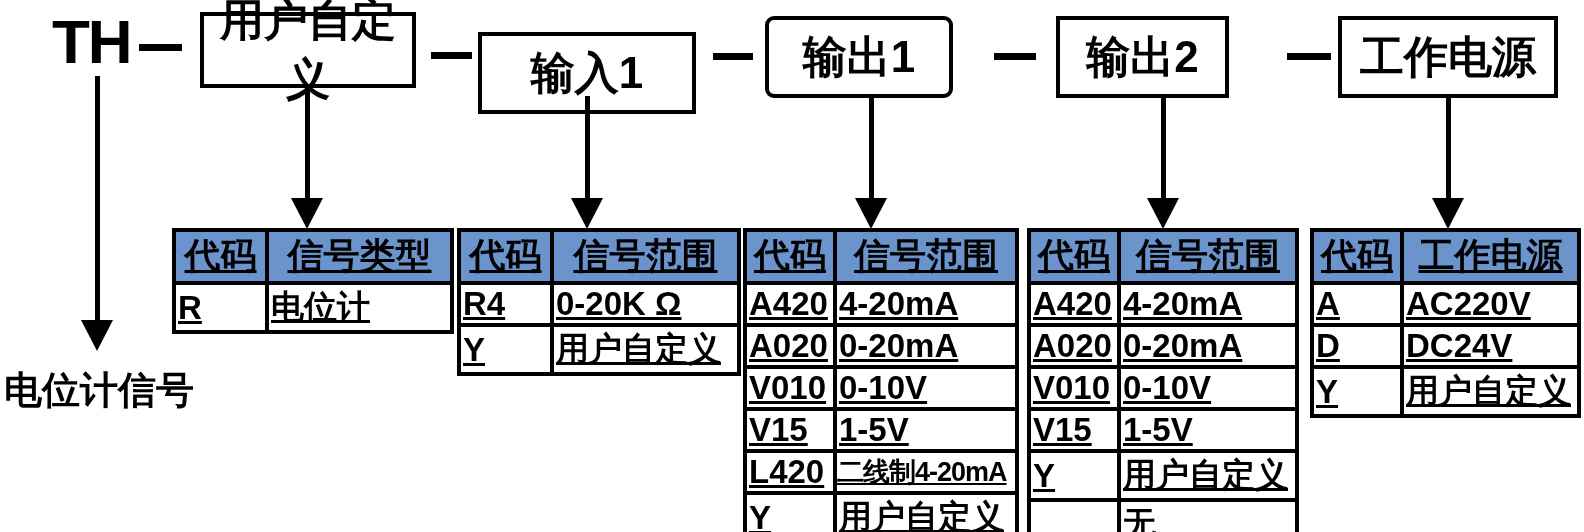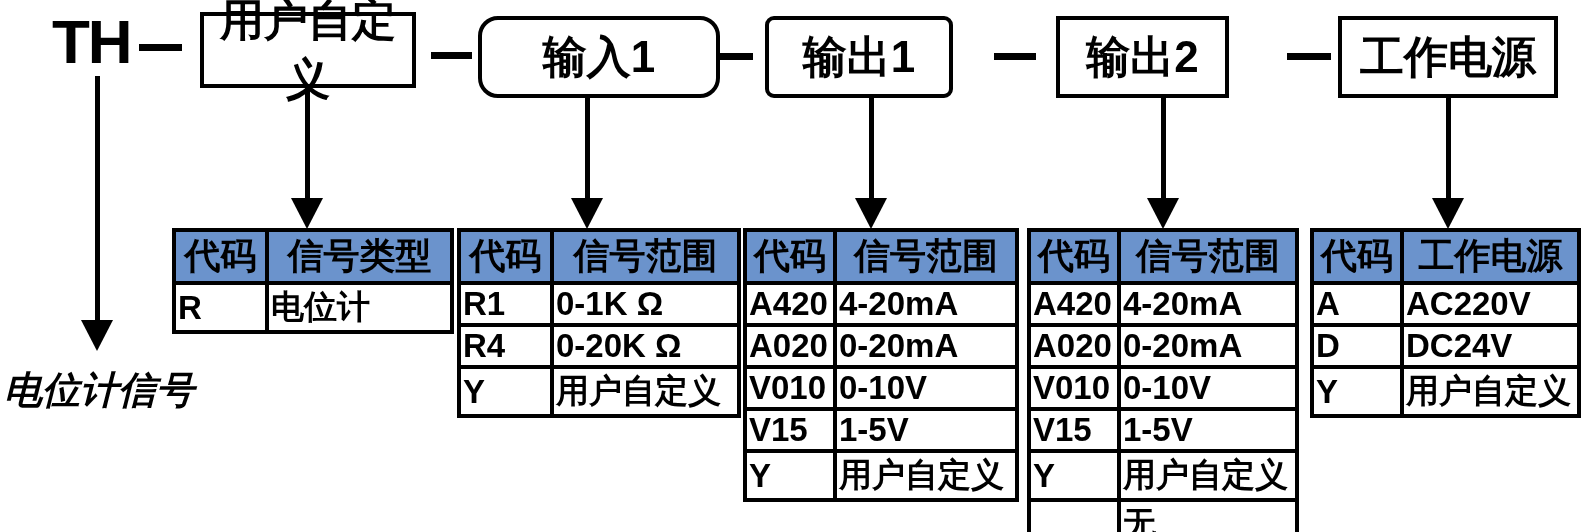--- a/index.html
+++ b/index.html
@@ -15,21 +15,21 @@
   .th-prefix {
     position:absolute; left:52px; top:6px; font-size:62px; font-weight:bold;
     letter-spacing:-2px;
   }
   .field-box {
     position:absolute; border:4px solid var(--line); background:#fff;
     display:flex; align-items:center; justify-content:center;
     font-size:44px; font-weight:bold; text-align:center;
   }
   #box0 { left:200px; top:12px; width:216px; height:76px; }
-  #box1 { left:478px; top:16px; width:242px; height:82px;border-radius:20px; }
+  #box1 { left:478px; top:32px; width:218px; height:82px; }
   #box2 { left:765px; top:16px; width:188px; height:82px;border-radius:9px; }
   #box3 { left:1056px; top:16px; width:173px; height:82px; }
   #box4 { left:1338px; top:16px; width:220px; height:82px; }
   .dash { position:absolute; height:7px; background:var(--line); }
   #dash0 { left:139px; top:44px; width:43px; }
   #dash1 { left:431px; top:52px; width:41px; }
   #dash2 { left:713px; top:53px; width:40px; }
   #dash3 { left:994px; top:53px; width:42px; }
   #dash4 { left:1287px; top:53px; width:44px; }
   .vline { position:absolute; width:5px; background:var(--line); }
@@ -41,29 +41,29 @@
   
   #ln0 { left:305px; top:86px;  height:114px; } #hd0 { left:291px; top:198px; }
   #ln1 { left:585px; top:96px;  height:104px; } #hd1 { left:571px; top:198px; }
   #ln2 { left:869px; top:96px;  height:104px; } #hd2 { left:855px; top:198px; }
   #ln3 { left:1161px; top:96px; height:104px; } #hd3 { left:1147px; top:198px; }
   #ln4 { left:1446px; top:96px; height:104px; } #hd4 { left:1432px; top:198px; }
   
   #lnTH { left:95px; top:76px; height:246px; } #hdTH { left:81px; top:320px; }
   .prefix-note {
     position:absolute; left:0px; top:366px; width:198px; text-align:center;
-    font-size:38px; font-weight:bold; line-height:48px;font-style:italic;
+    font-size:38px; font-weight:bold; line-height:48px;
   }
   table {
     position:absolute; border-collapse:collapse; table-layout:fixed;
     background:#fff;
   }
   th, td {
     border:4px solid var(--line); vertical-align:middle;
-    overflow:hidden; white-space:nowrap; padding:0 2px;
+    overflow:hidden; white-space:nowrap; padding:0 2px;text-decoration:underline;
   }
   th {
     background:var(--header-bg); font-size:36px; font-weight:bold; height:43px;
   }
   td { font-size:33px; font-weight:bold; height:37px; }
   td.tight { font-size:27px; letter-spacing:-1px; padding:0; }
   #t0 { left:172px;  top:228px; } #t0 .c0 { width:93px; }  #t0 .c1 { width:185px; }
   #t1 { left:457px;  top:228px; } #t1 .c0 { width:93px; }  #t1 .c1 { width:187px; }
   #t2 { left:743px;  top:228px; } #t2 .c0 { width:90px; }  #t2 .c1 { width:182px; }
   #t3 { left:1027px; top:228px; } #t3 .c0 { width:90px; }  #t3 .c1 { width:178px; }
@@ -121,24 +121,20 @@
     </table>
   <table id="t1">
       <thead>
         <tr>
           <th class="c0">代码</th>
           <th class="c1">信号范围</th>
         </tr>
       </thead>
       <tbody>
         <tr>
-          <td class="c0">R1</td>
-          <td class="c1">0-1K Ω</td>
-        </tr>
-        <tr>
           <td class="c0">R4</td>
           <td class="c1">0-20K Ω</td>
         </tr>
         <tr>
           <td class="c0">Y</td>
           <td class="c1">用户自定义</td>
         </tr>
       </tbody>
     </table>
   <table id="t2">
@@ -159,20 +155,24 @@
         </tr>
         <tr>
           <td class="c0">V010</td>
           <td class="c1">0-10V</td>
         </tr>
         <tr>
           <td class="c0">V15</td>
           <td class="c1">1-5V</td>
         </tr>
         <tr>
+          <td class="c0">L420</td>
+          <td class="c1 tight">二线制4-20mA</td>
+        </tr>
+        <tr>
           <td class="c0">Y</td>
           <td class="c1">用户自定义</td>
         </tr>
       </tbody>
     </table>
   <table id="t3">
       <thead>
         <tr>
           <th class="c0">代码</th>
           <th class="c1">信号范围</th>

